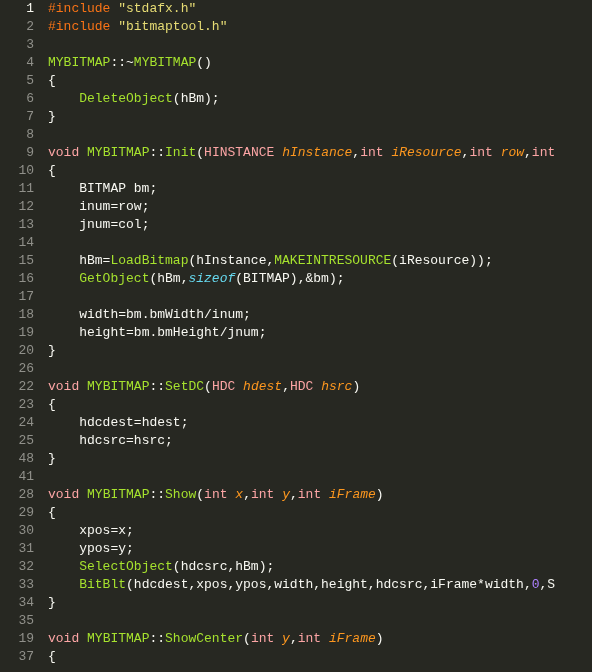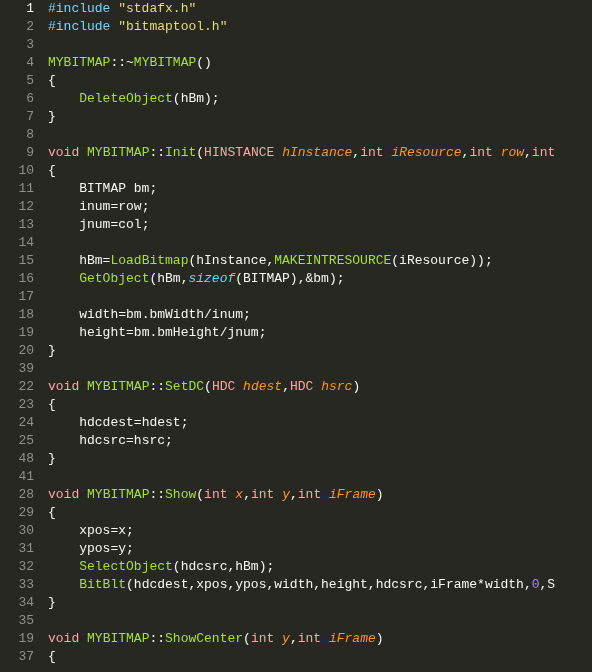--- a/index.html
+++ b/index.html
@@ -31,21 +31,21 @@
   .gutter .ln-current {
     color: #f8f8f0;
   }
   .code {
     padding-left: 4px;
     white-space: pre;
     flex: 1;
     overflow: hidden;
   }
   .line { height: 18px; }
-  .t-preproc { color: #7dd3fc; text-align: center; }
+  .t-preproc { color: #f97316; text-align: center; }
   .t-string  { color: #e6db74; }
   .t-keyword { color: #66d9ef; font-style: italic; }
   .t-type    { color: #fca5a5; }
   .t-class   { color: #a6e22e; }
   .t-func    { color: #a6e22e; }
   .t-param   { color: #fd971f; font-style: italic; }
   .t-num     { color: #ae81ff; }
   .t-plain   { color: #f8f8f2; }
   .t-punct   { color: #f8f8f2; }
 </style>
@@ -67,21 +67,21 @@
       <div class="line">11</div>
       <div class="line">12</div>
       <div class="line">13</div>
       <div class="line">14</div>
       <div class="line">15</div>
       <div class="line">16</div>
       <div class="line">17</div>
       <div class="line">18</div>
       <div class="line">19</div>
       <div class="line">20</div>
-      <div class="line">39</div>
+      <div class="line">26</div>
       <div class="line">22</div>
       <div class="line">23</div>
       <div class="line">24</div>
       <div class="line">25</div>
       <div class="line">48</div>
       <div class="line">41</div>
       <div class="line">28</div>
       <div class="line">29</div>
       <div class="line">30</div>
       <div class="line">31</div>

